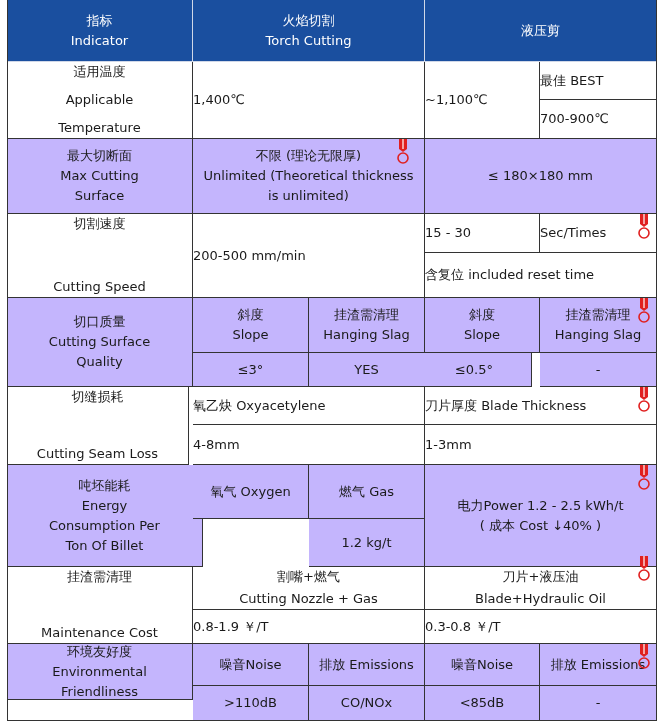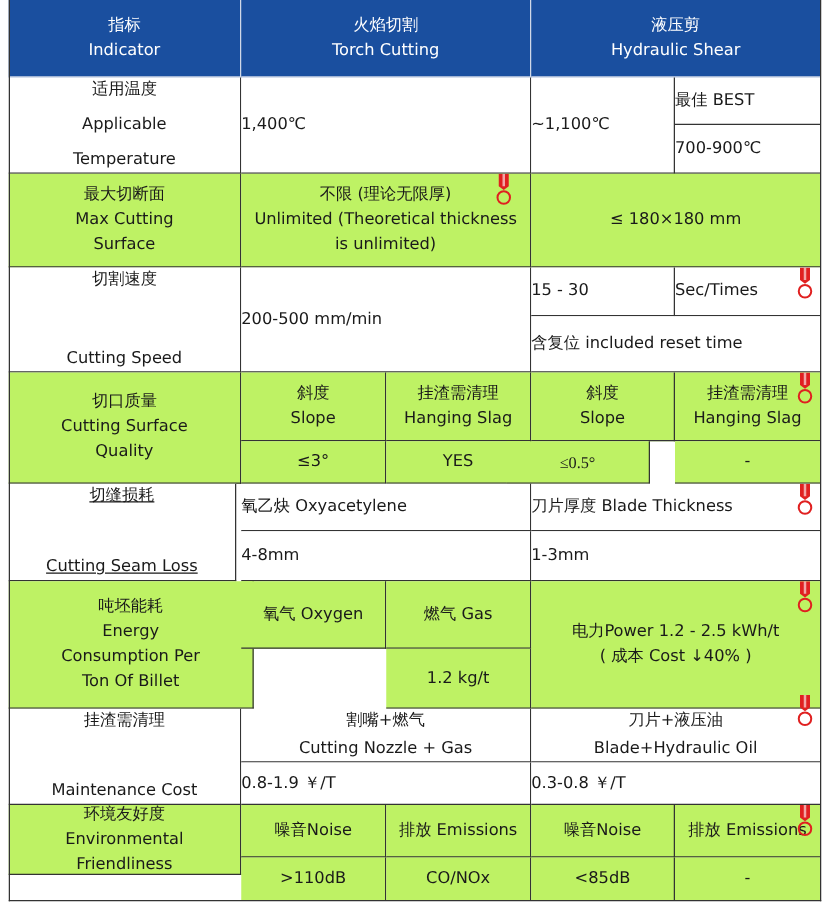--- a/index.html
+++ b/index.html
@@ -2,21 +2,21 @@
 <html><head>
 <meta charset="utf-8">
 <style>
   html, body { margin:0; padding:0; background:#ffffff; }
   body { width:662px; height:725px; position:relative; overflow:hidden;
          font-family:"DejaVu Sans", "Liberation Sans", sans-serif; color:#1a1a1a; }
   .tbl { position:absolute; left:7px; top:0; width:649px; height:720px; }
   .cell { position:absolute; box-sizing:border-box; display:flex; align-items:center; justify-content:center;
           text-align:center; font-size:13px; line-height:20px; border-right:1px solid #333; border-bottom:1px solid #333; }
   .hdr { background:#1a4f9f; color:#ffffff; font-size:13px; border-color:#d0d8e8; }
-  .blue { background:#bef264; }
+  .blue { background:#c4b5fd; }
   .white { background:#ffffff;justify-content:space-between; }
   .ln { display:block; white-space:nowrap; }
   .frame { position:absolute; left:7px; top:0; width:650px; height:721px; box-sizing:border-box;
            border-left:1px solid #333; border-right:1px solid #333; border-bottom:1px solid #333; pointer-events:none; }
   .medal { position:absolute; width:14px; height:26px; }
 </style>
 </head>
 <body>
 
 <div class="tbl">
@@ -24,21 +24,20 @@
   <div class="cell hdr" style="left:0;top:0;width:186px;height:62px;flex-direction:column;">
     <span class="ln">指标</span>
     <span class="ln">Indicator</span>
   </div>
   <div class="cell hdr" style="left:186px;top:0;width:232px;height:62px;flex-direction:column;">
     <span class="ln">火焰切割</span>
     <span class="ln">Torch Cutting</span>
   </div>
   <div class="cell hdr" style="left:418px;top:0;width:231px;height:62px;flex-direction:column;border-right:none;">
     <span class="ln">液压剪</span>
-    <span class="ln">Hydraulic Shear</span>
   </div>
 
   <div class="cell white" style="left:0;top:62px;width:186px;height:77px;flex-direction:column;">
     <span class="ln">适用温度</span>
     <span class="ln">Applicable</span>
     <span class="ln">Temperature</span>
   </div>
   <div class="cell white" style="left:186px;top:62px;width:232px;height:77px;">1,400℃</div>
   <div class="cell white" style="left:418px;top:62px;width:115px;height:77px;">~1,100℃</div>
   <div class="cell white" style="left:533px;top:62px;width:116px;height:38px;border-right:none;">最佳 BEST</div>
@@ -81,24 +80,24 @@
   <div class="cell blue" style="left:418px;top:298px;width:115px;height:55px;flex-direction:column;">
     <span class="ln">斜度</span>
     <span class="ln">Slope</span>
   </div>
   <div class="cell blue" style="left:533px;top:298px;width:116px;height:55px;flex-direction:column;border-right:none;">
     <span class="ln">挂渣需清理</span>
     <span class="ln">Hanging Slag</span>
   </div>
   <div class="cell blue" style="left:186px;top:353px;width:116px;height:34px;">≤3°</div>
   <div class="cell blue" style="left:302px;top:353px;width:116px;height:34px;">YES</div>
-  <div class="cell blue" style="left:398px;top:353px;width:115px;height:34px;font-family:Liberation Serif, serif;">≤0.5°</div>
+  <div class="cell blue" style="left:410px;top:353px;width:115px;height:34px;">≤0.5°</div>
   <div class="cell blue" style="left:533px;top:353px;width:116px;height:34px;border-right:none;">-</div>
 
-  <div class="cell white" style="left:0;top:387px;width:182px;height:78px;flex-direction:column;text-decoration:underline;">
+  <div class="cell white" style="left:0;top:387px;width:182px;height:78px;flex-direction:column;">
     <span class="ln">切缝损耗</span>
     <span class="ln">Cutting Seam Loss</span>
   </div>
   <div class="cell white" style="left:186px;top:387px;width:232px;height:38px;">氧乙炔 Oxyacetylene</div>
   <div class="cell white" style="left:418px;top:387px;width:231px;height:38px;border-right:none;">刀片厚度 Blade Thickness</div>
   <div class="cell white" style="left:186px;top:425px;width:232px;height:40px;">4-8mm</div>
   <div class="cell white" style="left:418px;top:425px;width:231px;height:40px;border-right:none;">1-3mm</div>
 
   <div class="cell blue" style="left:0;top:465px;width:196px;height:102px;flex-direction:column;">
     <span class="ln">吨坯能耗</span>

